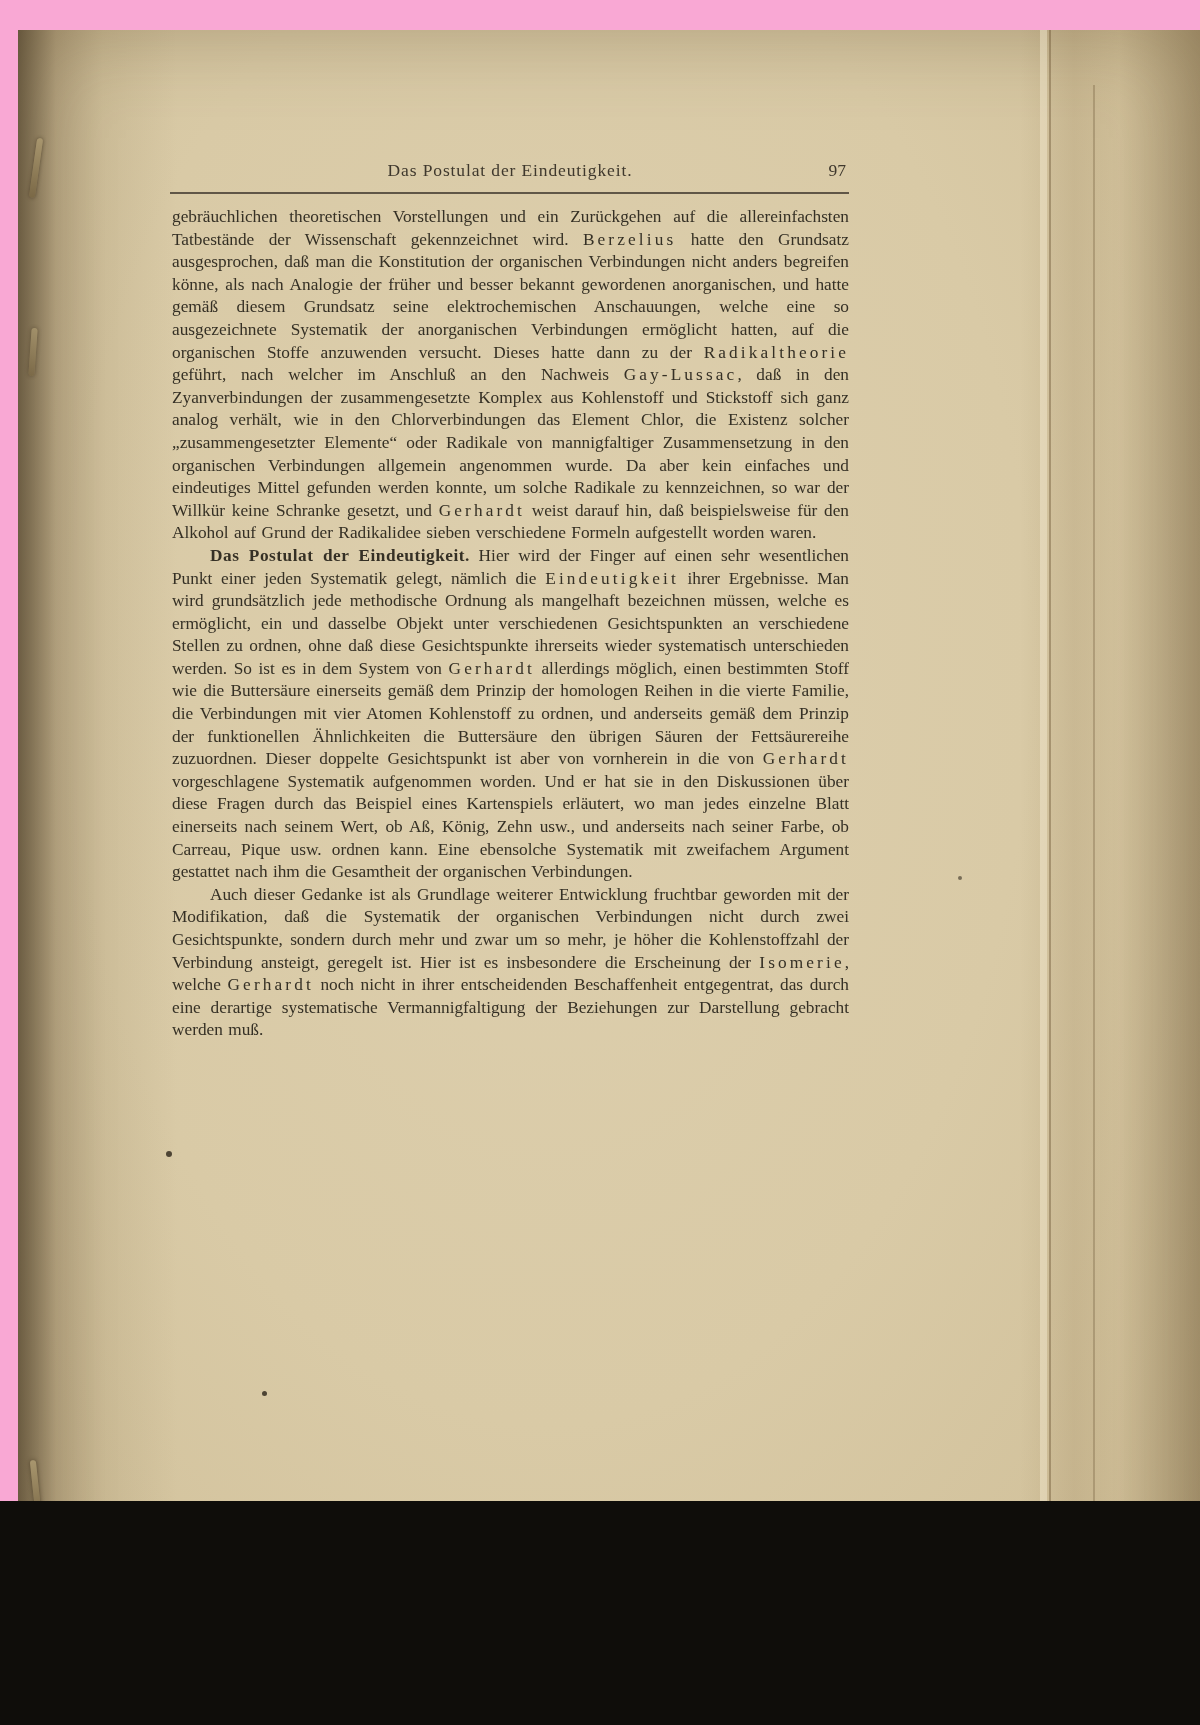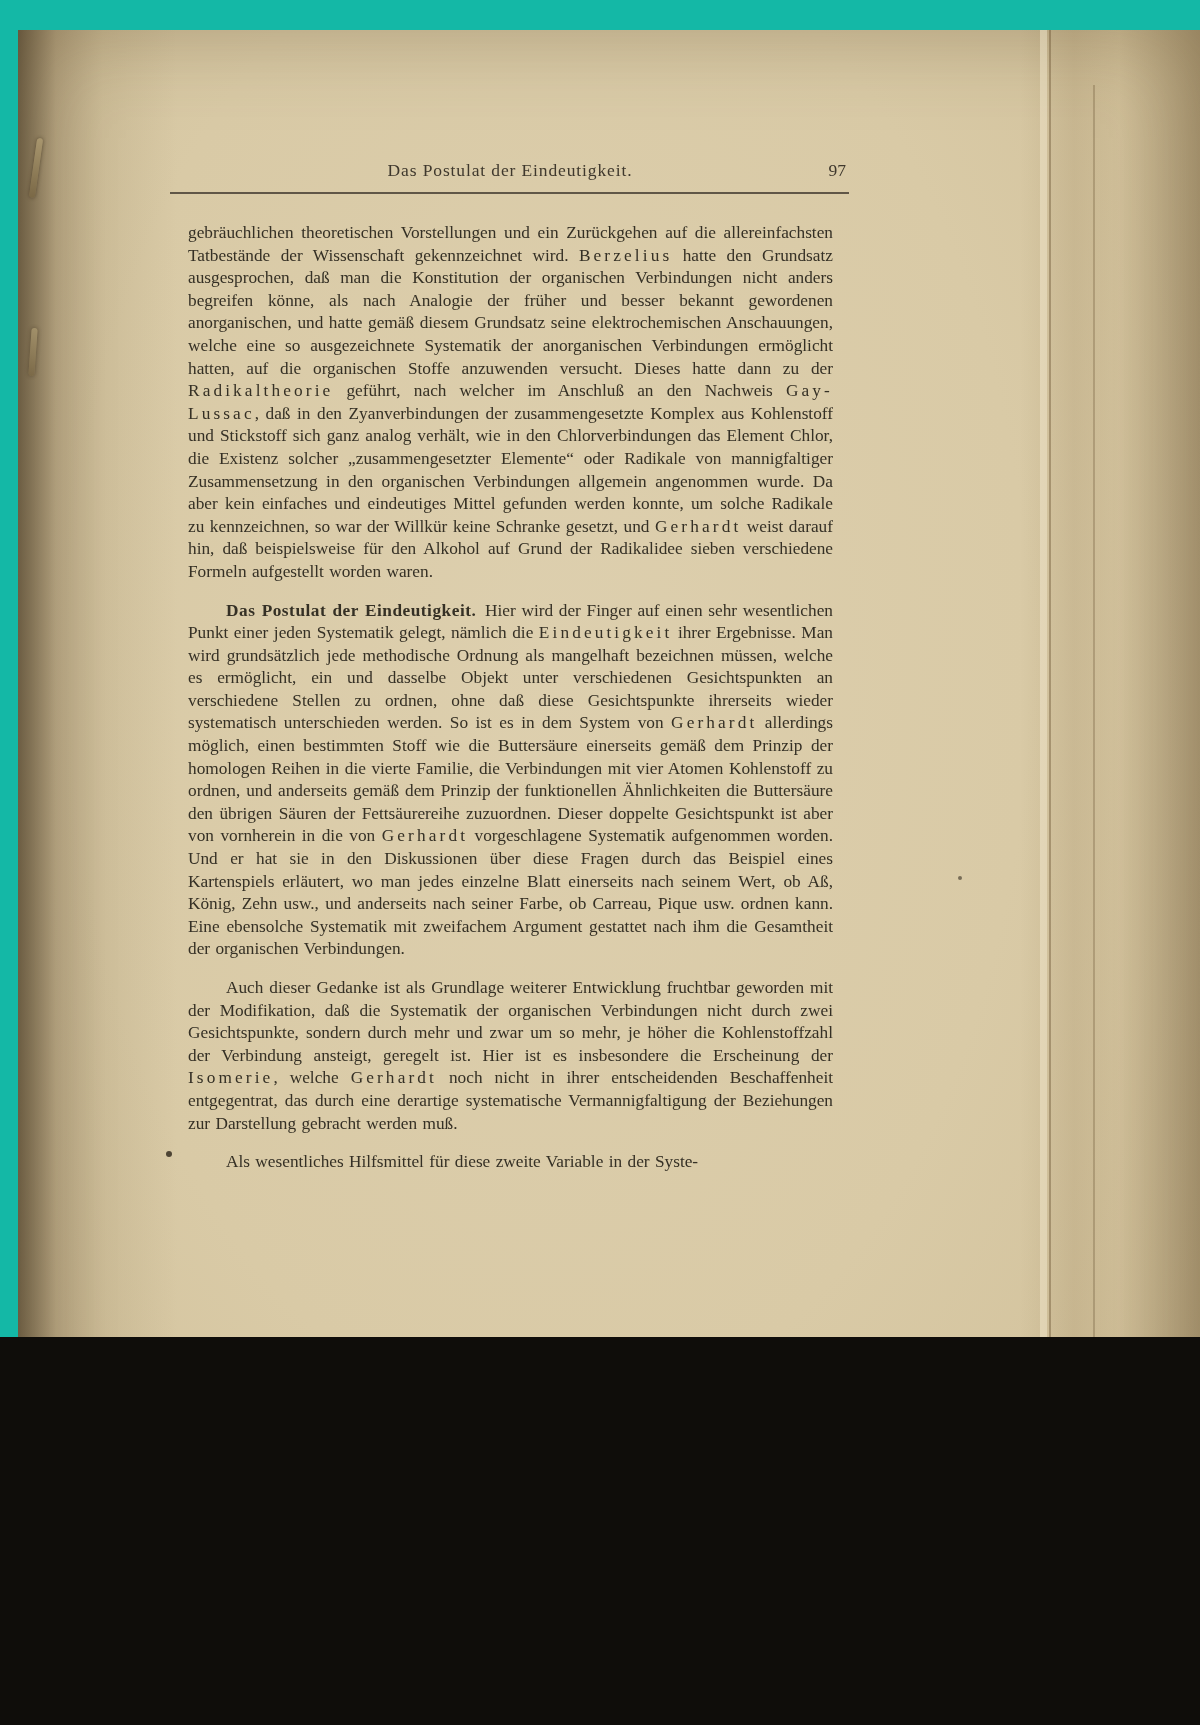--- a/index.html
+++ b/index.html
@@ -9,22 +9,22 @@
   body {
     width: 1200px;
     height: 1725px;
     background: #0f0d0a;
     font-family: "Liberation Serif", "DejaVu Serif", serif;
     overflow: hidden;
   }
   .scan {
     position: relative;
     width: 1200px;
-    height: 1337px;
-    background: #14b8a6;
+    height: 1501px;
+    background: #f9a8d4;
     overflow: hidden;
   }
   
   .paper {
     position: absolute;
     left: 18px;
     top: 30px;
     width: 1182px;
     height: 1668px;
     background:
@@ -122,21 +122,21 @@
     top: 206px;
     width: 677px;
     color: #353025;
     font-size: 17.3px;
     line-height: 22.6px;
     text-align: justify;
     word-spacing: 0.06em;
     z-index: 5;
   }
   .para {
-    margin: 16px;
+    margin: 0;
   }
   .para.indent {
     text-indent: 38px;
   }
   .run-spaced {
     letter-spacing: 0.18em;
   }
   .run-bold {
     font-weight: bold;
     letter-spacing: 0.03em;
@@ -165,16 +165,15 @@
   <header class="page-header">
     <div class="running-title">Das Postulat der Eindeutigkeit.</div>
     <div class="page-number">97</div>
   </header>
   <div class="header-rule"></div>
 
   <main class="text-block">
     <p class="para"><span>gebräuchlichen theoretischen Vorstellungen und ein Zurückgehen auf die allereinfachsten Tatbestände der Wissenschaft gekennzeichnet wird. </span><span class="run-spaced">Berzelius</span><span> hatte den Grundsatz ausgesprochen, daß man die Konstitution der organischen Verbindungen nicht anders begreifen könne, als nach Analogie der früher und besser bekannt gewordenen anorganischen, und hatte gemäß diesem Grundsatz seine elektrochemischen Anschauungen, welche eine so ausgezeichnete Systematik der anorganischen Verbindungen ermöglicht hatten, auf die organischen Stoffe anzuwenden versucht. Dieses hatte dann zu der </span><span class="run-spaced">Radikaltheorie</span><span> geführt, nach welcher im Anschluß an den Nachweis </span><span class="run-spaced">Gay-Lussac</span><span>, daß in den Zyanverbindungen der zusammengesetzte Komplex aus Kohlenstoff und Stickstoff sich ganz analog verhält, wie in den Chlorverbindungen das Element Chlor, die Existenz solcher „zusammengesetzter Elemente“ oder Radikale von mannigfaltiger Zusammensetzung in den organischen Verbindungen allgemein angenommen wurde. Da aber kein einfaches und eindeutiges Mittel gefunden werden konnte, um solche Radikale zu kennzeichnen, so war der Willkür keine Schranke gesetzt, und </span><span class="run-spaced">Gerhardt</span><span> weist darauf hin, daß beispielsweise für den Alkohol auf Grund der Radikalidee sieben verschiedene Formeln aufgestellt worden waren.</span></p>
     <p class="para indent"><span class="run-bold">Das Postulat der Eindeutigkeit.</span><span> Hier wird der Finger auf einen sehr wesentlichen Punkt einer jeden Systematik gelegt, nämlich die </span><span class="run-spaced">Eindeutigkeit</span><span> ihrer Ergebnisse. Man wird grundsätzlich jede methodische Ordnung als mangelhaft bezeichnen müssen, welche es ermöglicht, ein und dasselbe Objekt unter verschiedenen Gesichtspunkten an verschiedene Stellen zu ordnen, ohne daß diese Gesichtspunkte ihrerseits wieder systematisch unterschieden werden. So ist es in dem System von </span><span class="run-spaced">Gerhardt</span><span> allerdings möglich, einen bestimmten Stoff wie die Buttersäure einerseits gemäß dem Prinzip der homologen Reihen in die vierte Familie, die Verbindungen mit vier Atomen Kohlenstoff zu ordnen, und anderseits gemäß dem Prinzip der funktionellen Ähnlichkeiten die Buttersäure den übrigen Säuren der Fettsäurereihe zuzuordnen. Dieser doppelte Gesichtspunkt ist aber von vornherein in die von </span><span class="run-spaced">Gerhardt</span><span> vorgeschlagene Systematik aufgenommen worden. Und er hat sie in den Diskussionen über diese Fragen durch das Beispiel eines Kartenspiels erläutert, wo man jedes einzelne Blatt einerseits nach seinem Wert, ob Aß, König, Zehn usw., und anderseits nach seiner Farbe, ob Carreau, Pique usw. ordnen kann. Eine ebensolche Systematik mit zweifachem Argument gestattet nach ihm die Gesamtheit der organischen Verbindungen.</span></p>
     <p class="para indent"><span>Auch dieser Gedanke ist als Grundlage weiterer Entwicklung fruchtbar geworden mit der Modifikation, daß die Systematik der organischen Verbindungen nicht durch zwei Gesichtspunkte, sondern durch mehr und zwar um so mehr, je höher die Kohlenstoffzahl der Verbindung ansteigt, geregelt ist. Hier ist es insbesondere die Erscheinung der </span><span class="run-spaced">Isomerie</span><span>, welche </span><span class="run-spaced">Gerhardt</span><span> noch nicht in ihrer entscheidenden Beschaffenheit entgegentrat, das durch eine derartige systematische Vermannigfaltigung der Beziehungen zur Darstellung gebracht werden muß.</span></p>
-    <p class="para indent"><span>Als wesentliches Hilfsmittel für diese zweite Variable in der Syste-</span></p>
   </main>
 
 </div>
 
 </body></html>

